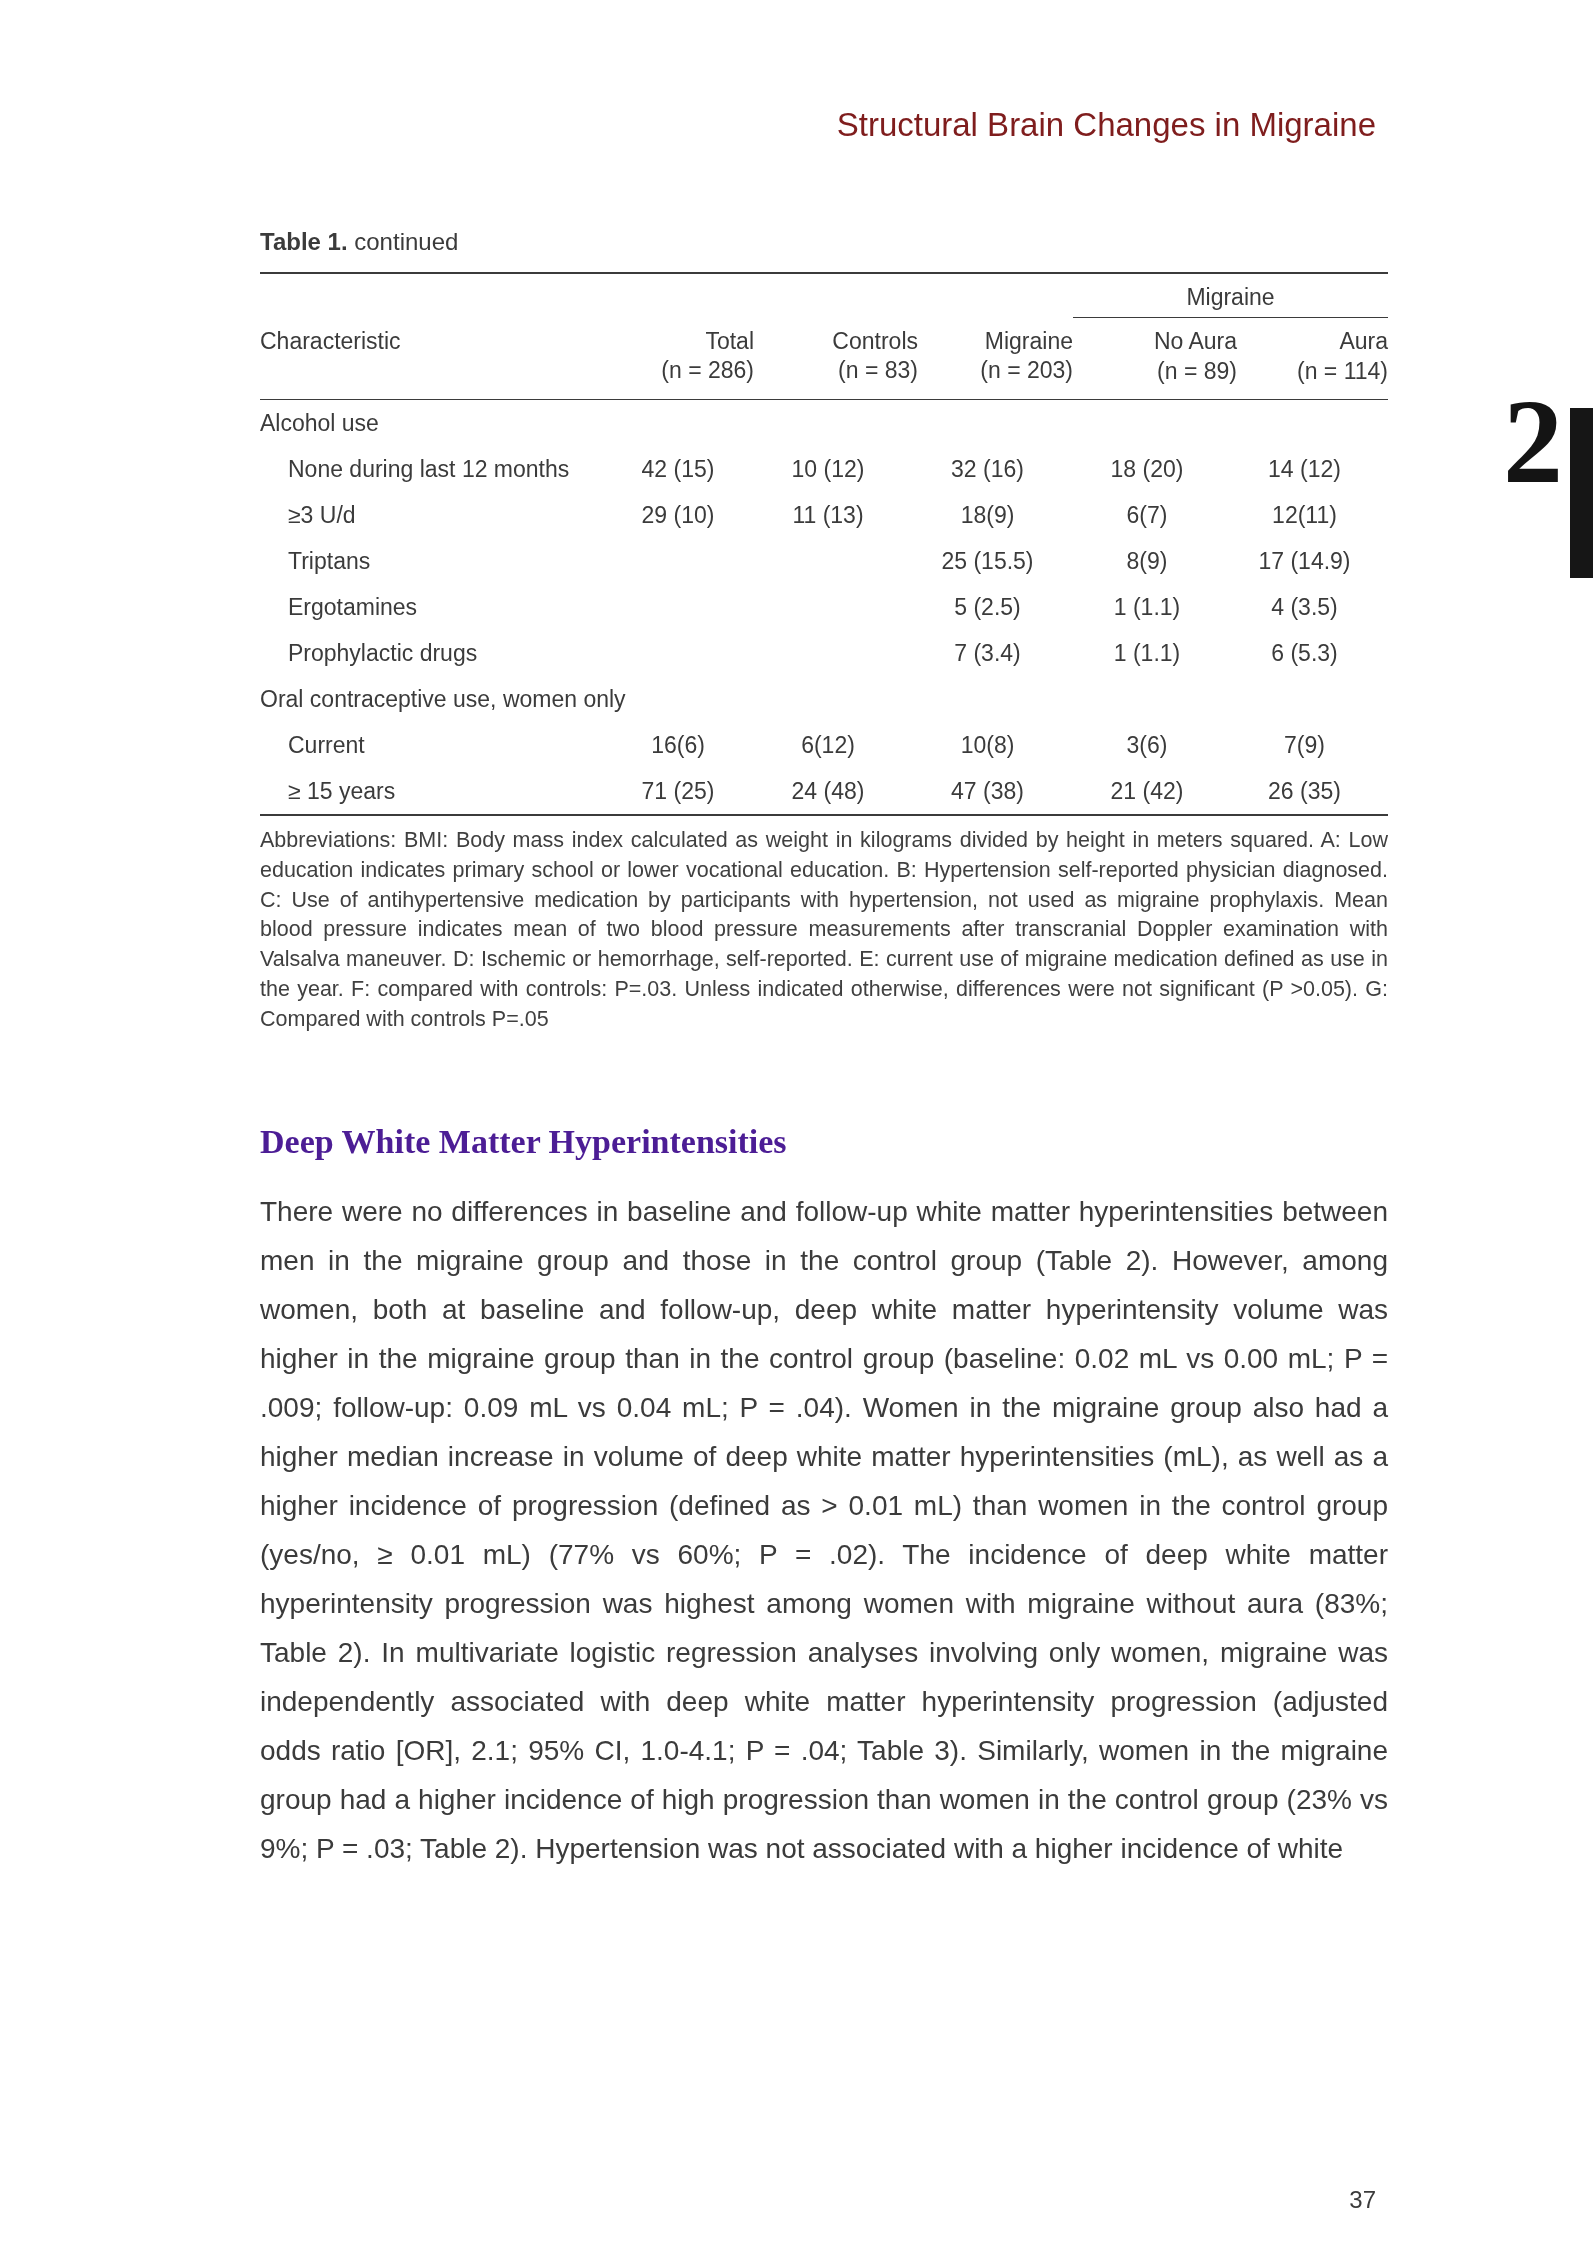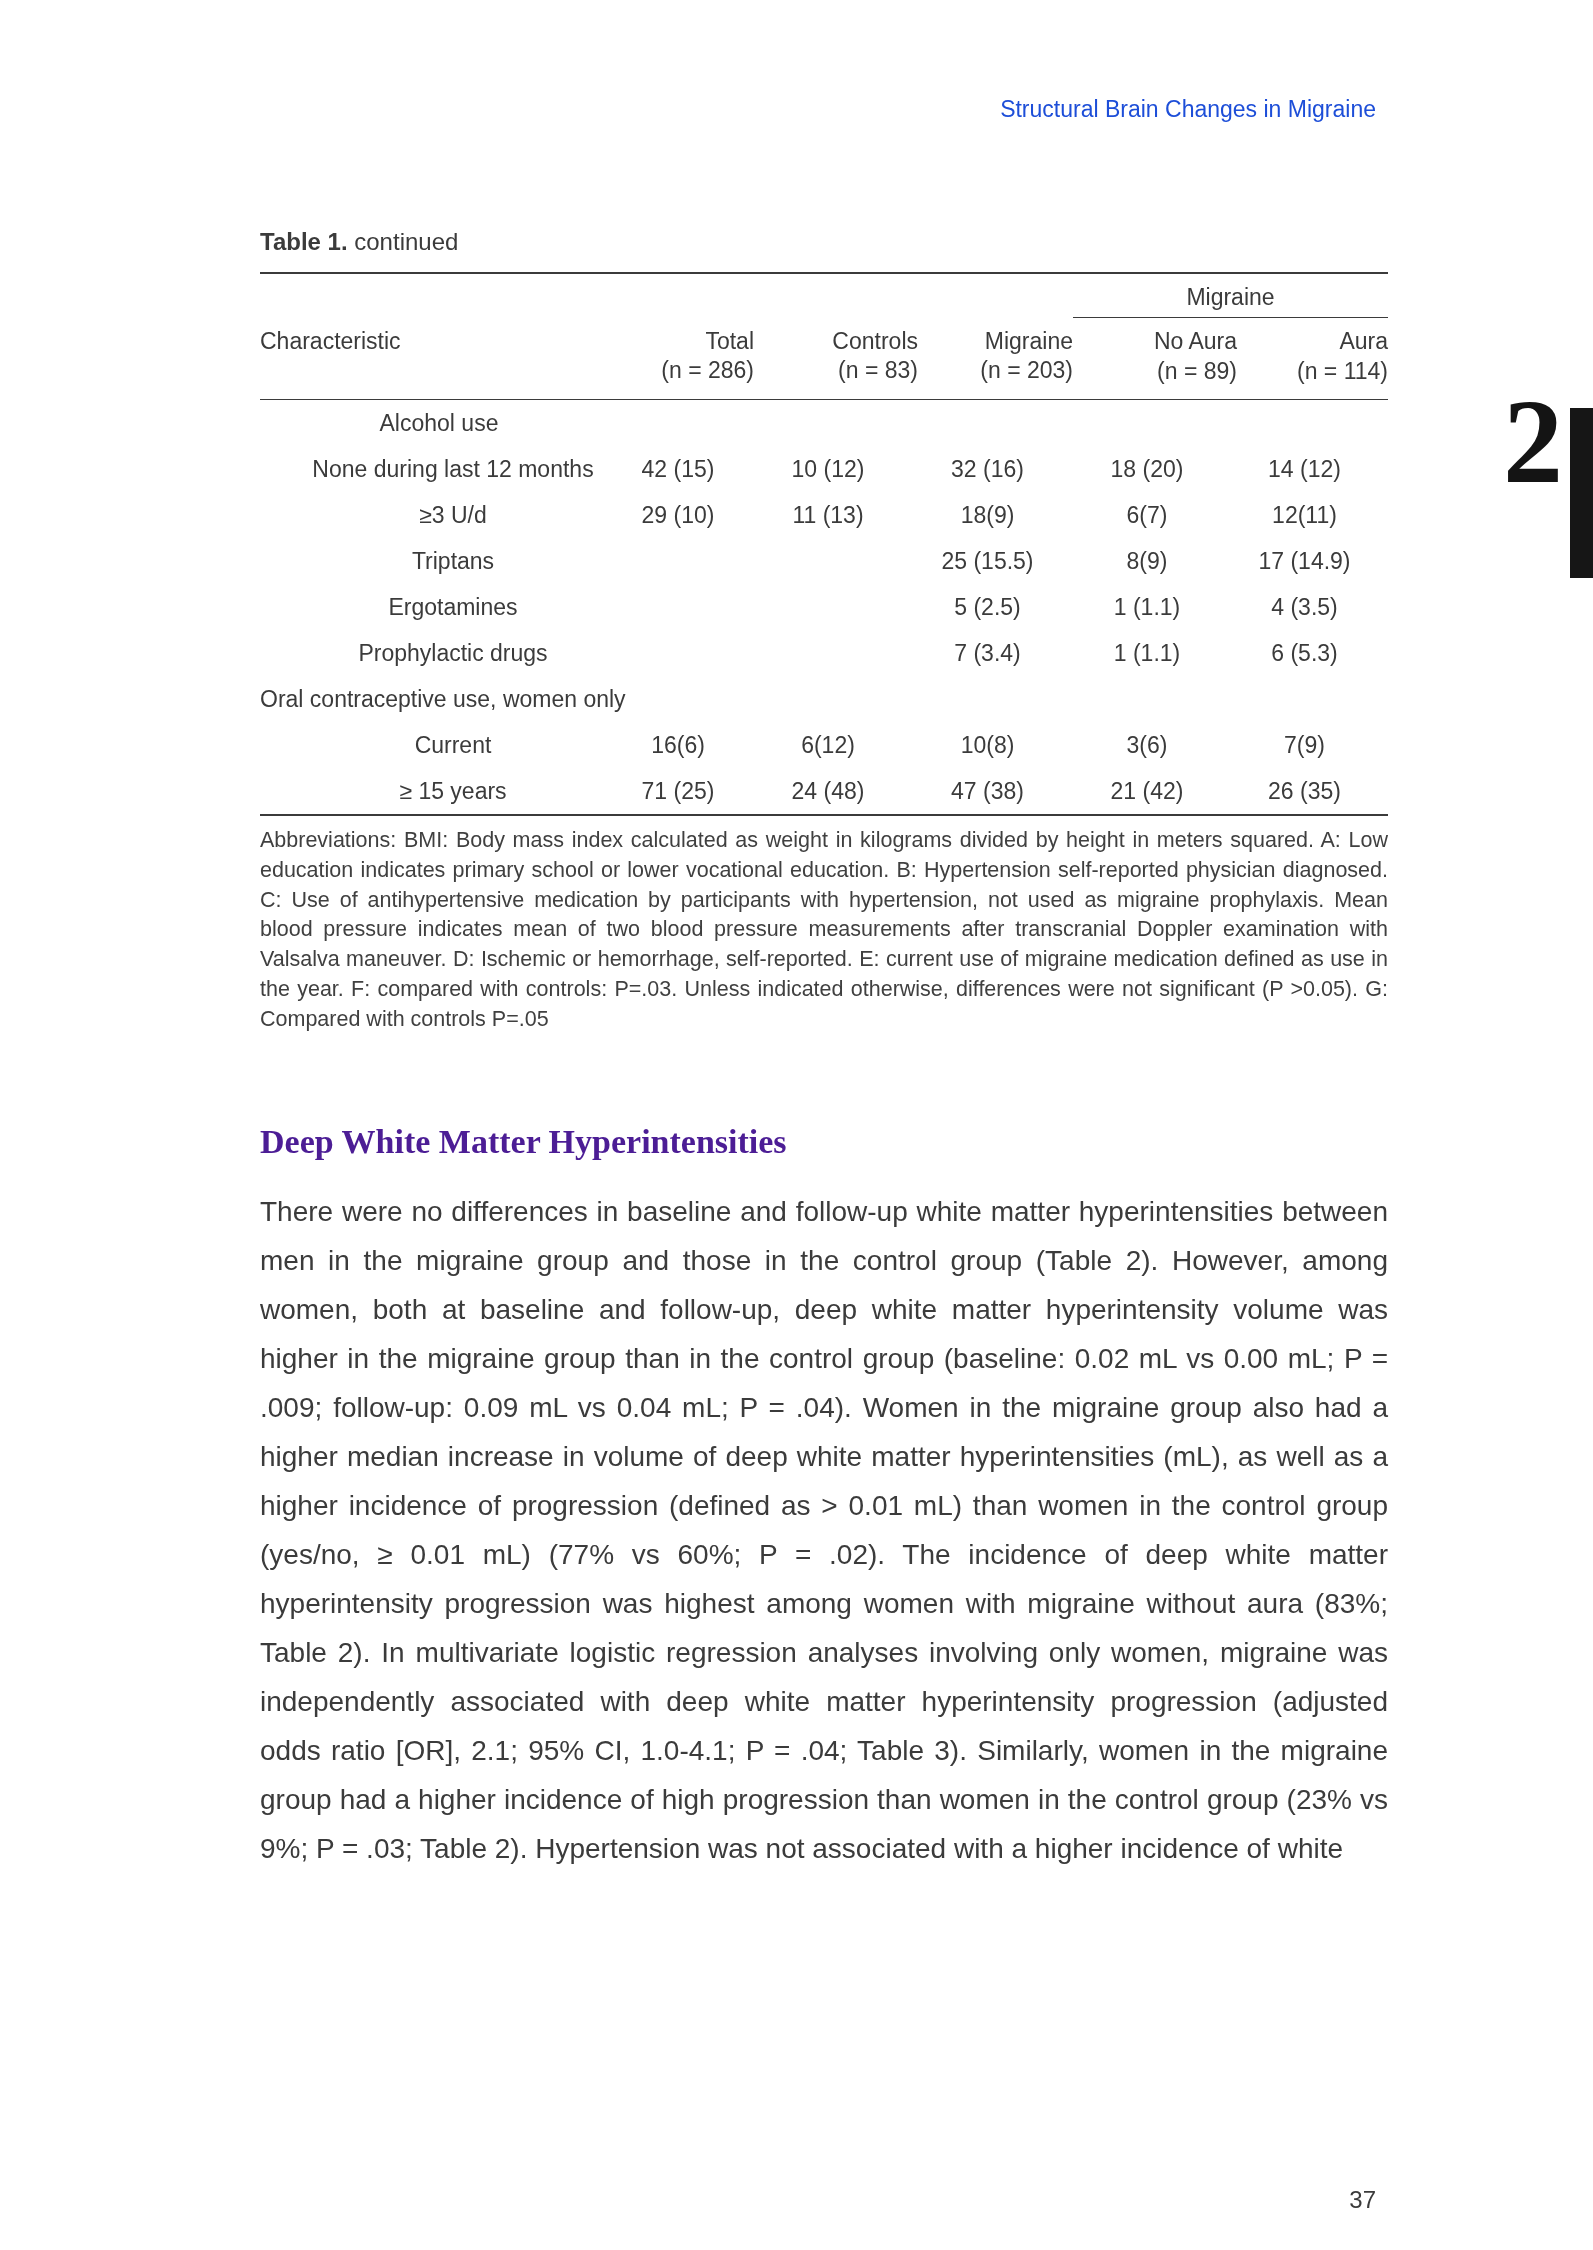--- a/index.html
+++ b/index.html
@@ -7,24 +7,24 @@
     position: relative;
     width: 1593px;
     height: 2250px;
     background: #ffffff;
     font-family: "Liberation Sans", sans-serif;
     color: var(--text, #3b3b3b);
     overflow: hidden;
   }
   .running-head {
     position: absolute;
-    top: 96px;
+    top: 106px;
     right: 217px;
-    font-size: 23px;
-    color: #1d4ed8;
+    font-size: 33px;
+    color: #7f1d1d;
   }
   .chapter-number {
     position: absolute;
     top: 382px;
     right: 30px;
     font-family: "Liberation Serif", serif;
     font-weight: bold;
     font-size: 120px;
     line-height: 1;
     color: #141414;
@@ -72,21 +72,21 @@
   .head-row th {
     text-align: right;
     vertical-align: top;
     padding: 9px 0 12px 0;
     line-height: 1.3;
     border-bottom: 1px solid var(--rule, #3b3b3b);
   }
   .head-row th.char { text-align: left; }
   tbody th.rowlabel {
     font-weight: normal;
-    text-align: center;
+    text-align: left;
     white-space: nowrap;
     padding: 10px 0 9px 0;
   }
   tbody tr.sub th.rowlabel { padding-left: 28px; }
   tbody td {
     text-align: center;
     white-space: nowrap;
     padding: 10px 16px 9px 0;
   }
   .footnote {

